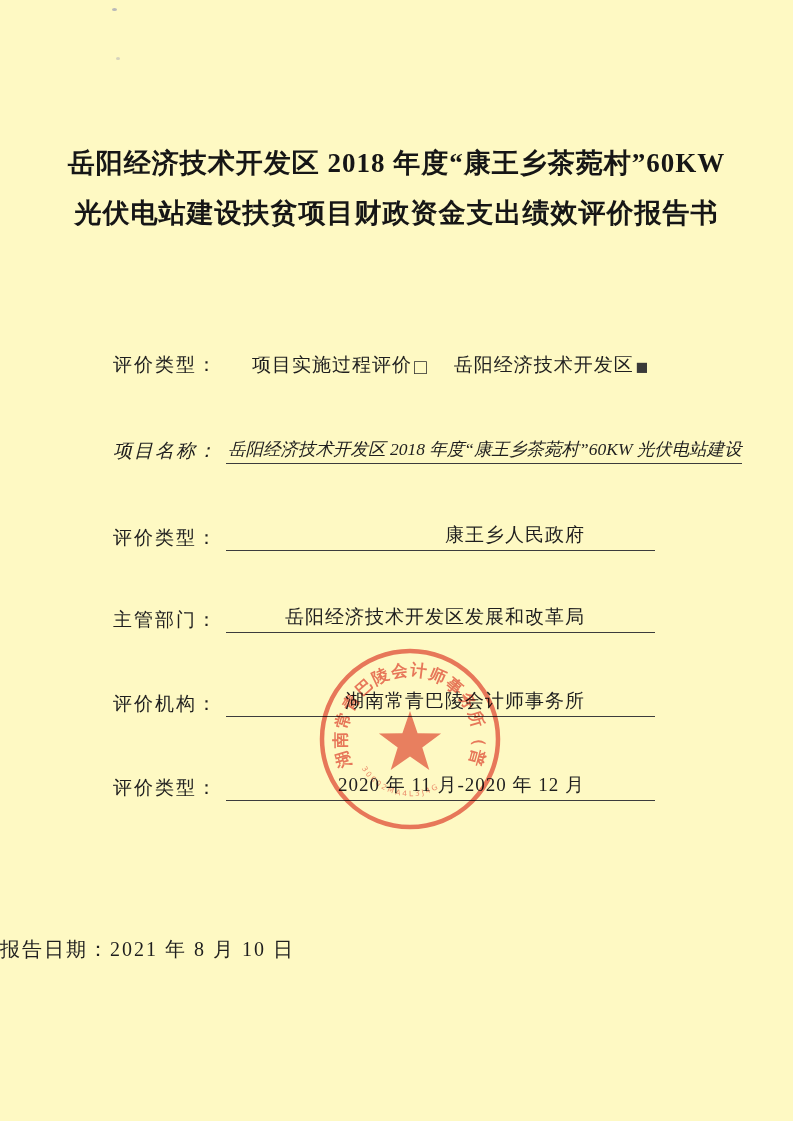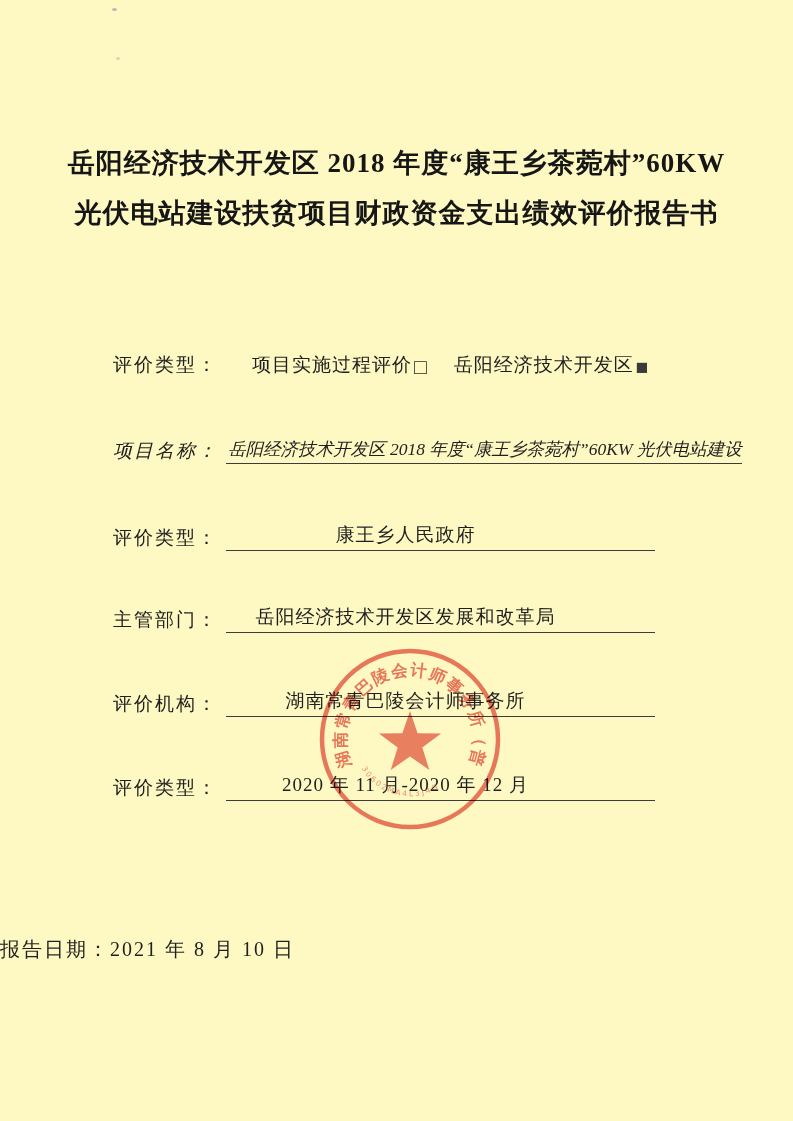--- a/index.html
+++ b/index.html
@@ -34,21 +34,21 @@
     white-space:nowrap;
   }
   .row .label{flex:0 0 auto;padding-right:8px;letter-spacing:2px;}
   .row .value{
     flex:1 1 auto;
     border-bottom:1.2px solid #3c3c3c;
     text-align:center;
     padding-bottom:2px;
     min-height:24px;
   }
-  .row .value.left-bias{padding-right:70px;}
+  .row .value.left-bias{padding-right:70px;text-align:right;}
   .row.evaltype{top:352px;width:567px;}
   .row.evaltype .opt{margin-left:26px;display:flex;align-items:flex-end;}
   .row.evaltype .opt:first-of-type{margin-left:18px;}
   .box{font-size:21px;line-height:1;margin-left:2px;color:#2c2c2c;}
   .box.filled{color:#3a3a3a;}
 
   .row.name-row{top:437px;width:567px;font-style:italic;}
   .row.name-row .value{font-size:17.5px;letter-spacing:0;text-align:right;padding-left:2px;}
   .row.unit-row{top:522px;width:542px;}
   .row.dept-row{top:604px;width:542px;}

